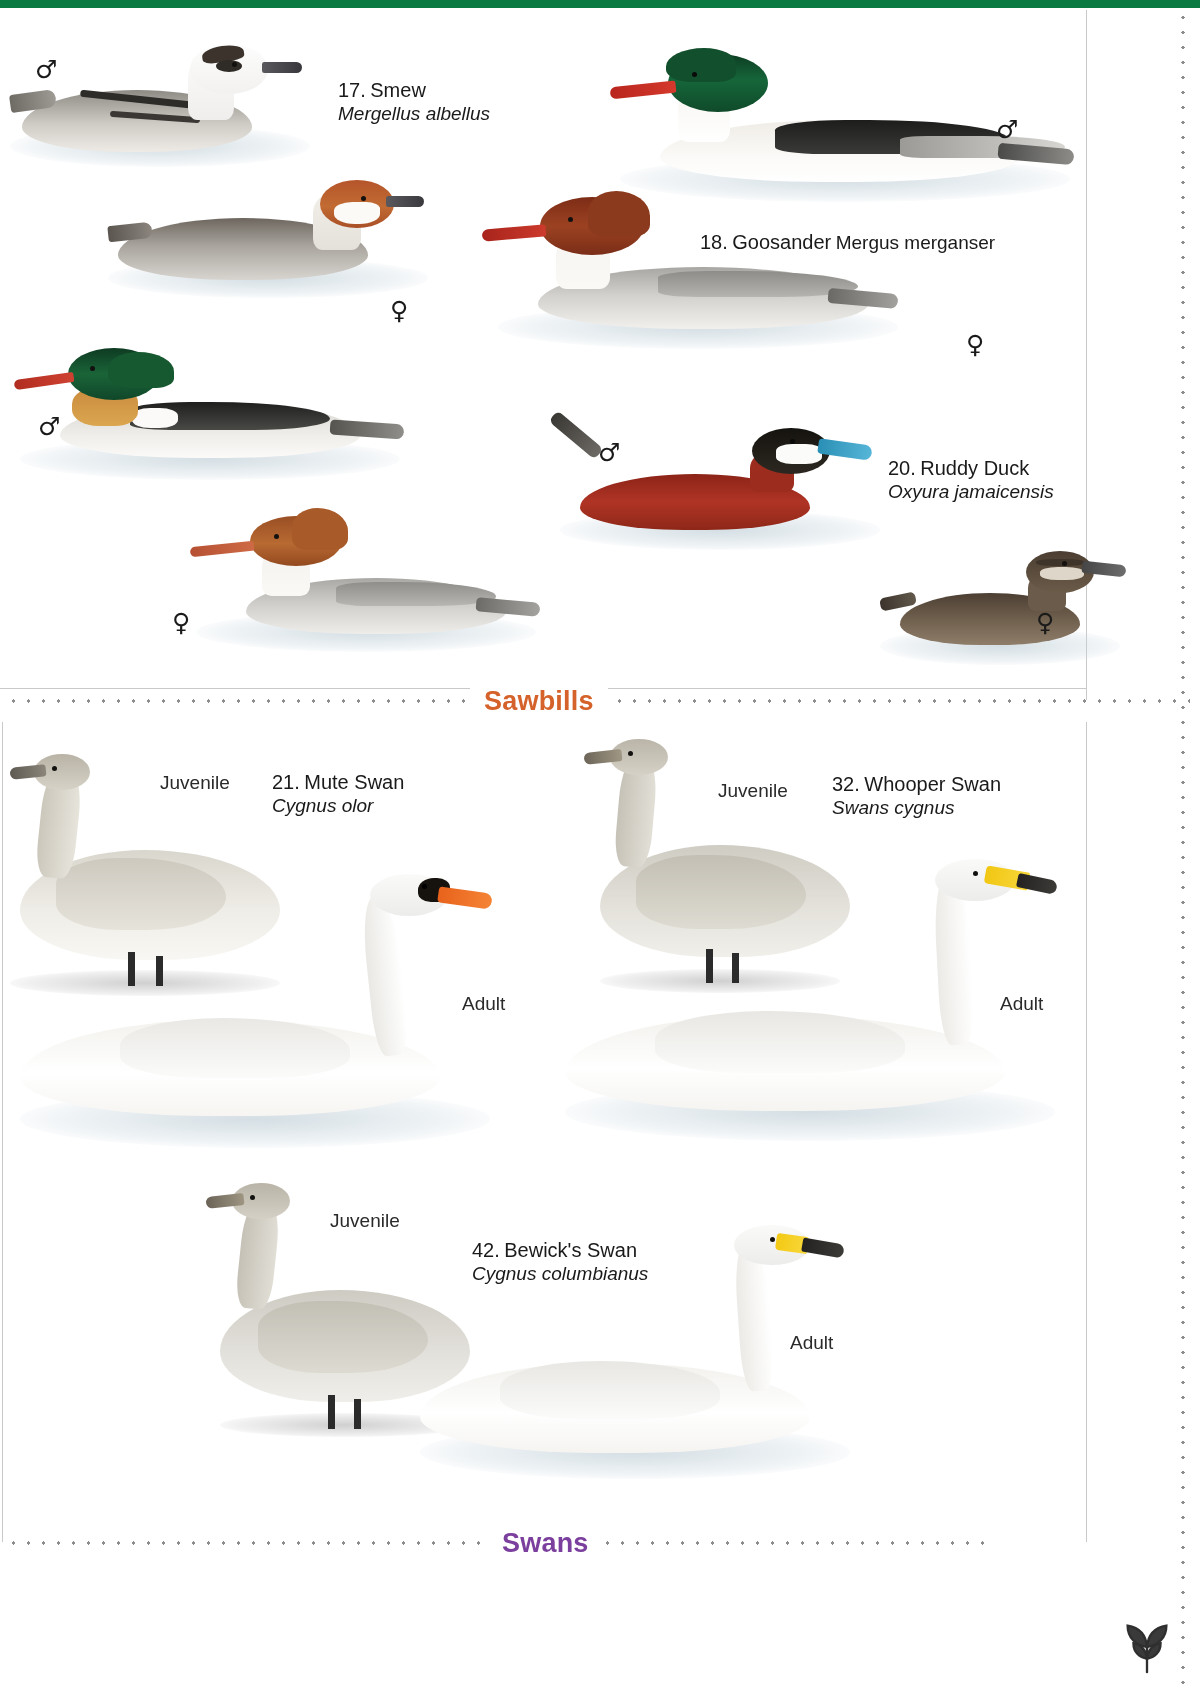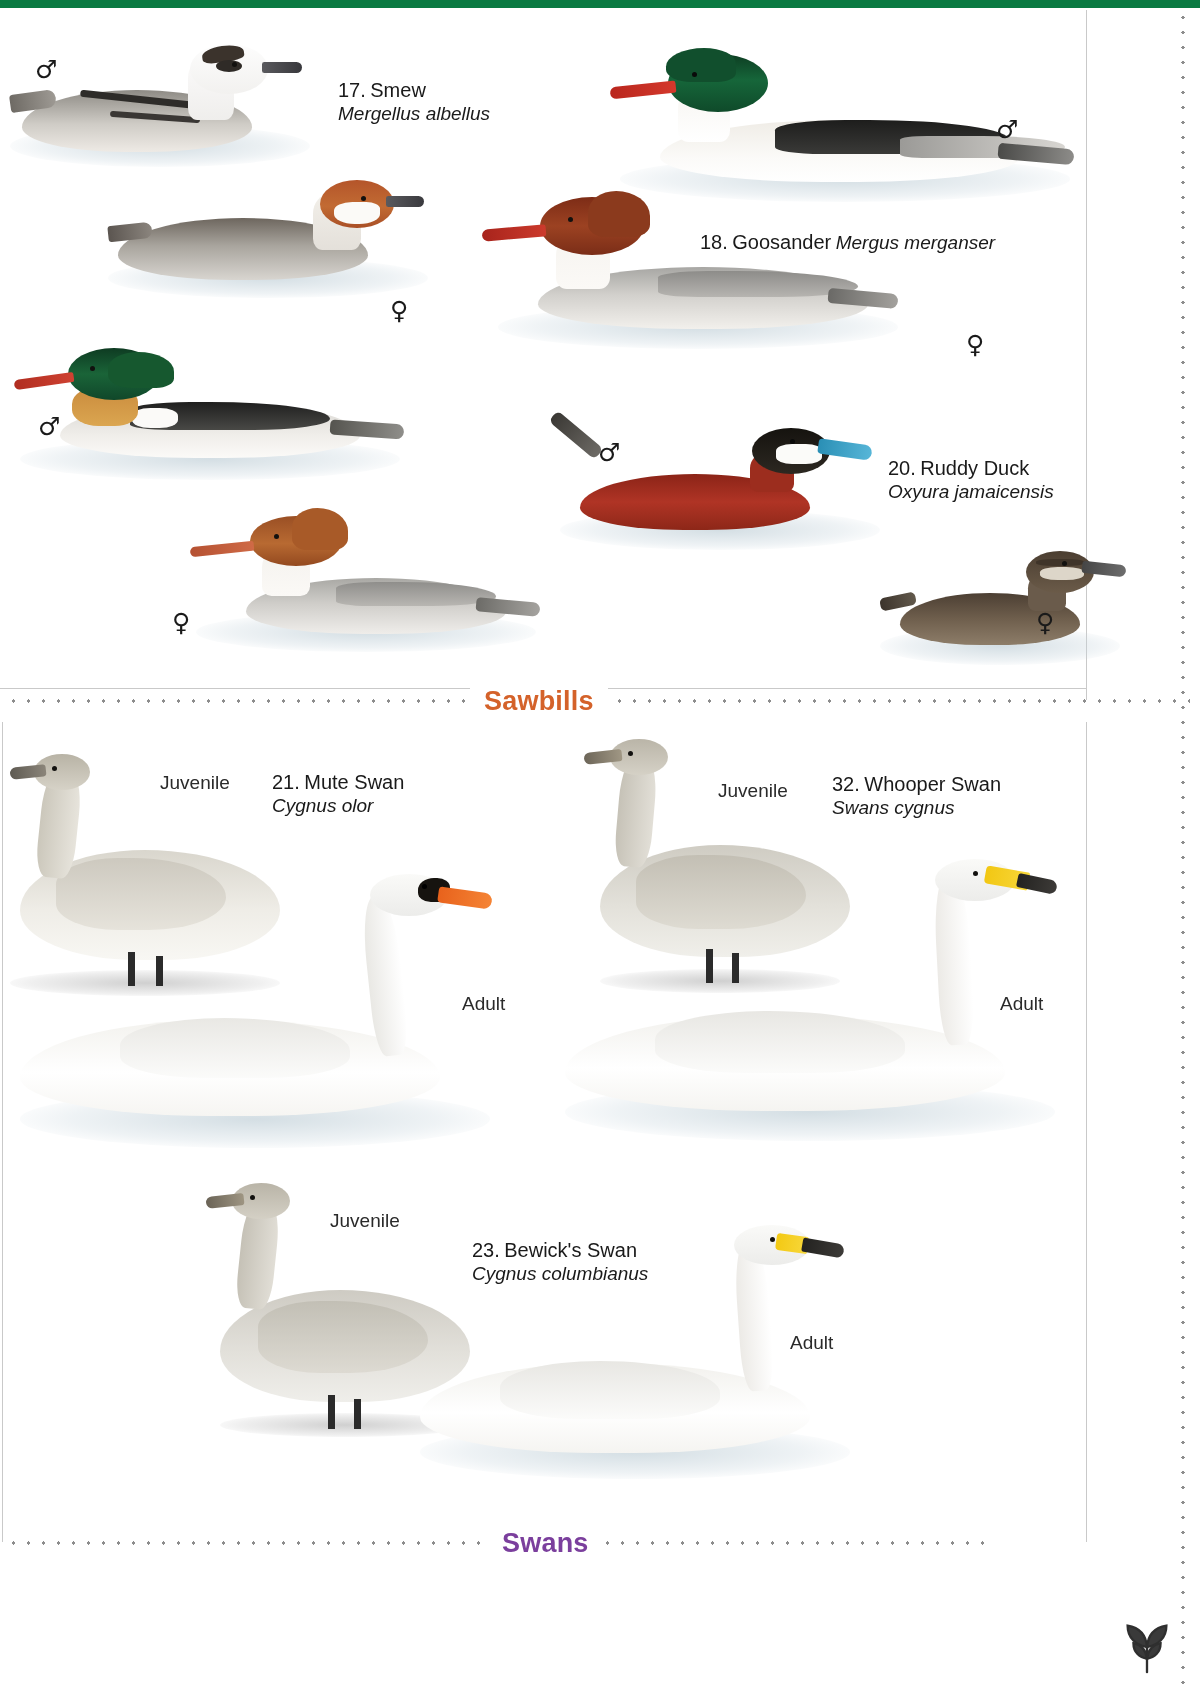--- a/index.html
+++ b/index.html
@@ -47,21 +47,21 @@
   
   .panel-line{
     position:absolute;background:#c9c9c9;
   }
 
   
   .caption{position:absolute;line-height:1.22;}
   .caption .num{font-size:20px;color:#1a1a1a;}
   .caption .com{font-size:20px;color:#1a1a1a;}
   .caption .sci{font-size:19px;color:#1a1a1a;font-style:italic;}
-  .caption .inline-sci{font-size:19px;font-style:italic;color:#1a1a1a;}
+  .caption .inline-sci{font-size:19px;color:#1a1a1a;}
 
   .tag{position:absolute;font-size:19px;color:#2a2a2a;}
   .sym{position:absolute;font-size:25px;color:#1a1a1a;font-family:"DejaVu Sans",sans-serif;}
 
   
   .bird{position:absolute;}
   .water{
     position:absolute;
     background:radial-gradient(ellipse at 50% 50%, rgba(176,195,205,0.55) 0%, rgba(200,214,222,0.30) 55%, rgba(255,255,255,0) 78%);
     border-radius:50%;
@@ -317,21 +317,21 @@
     <div class="head" style="left:314px;top:10px;width:76px;height:40px;background:linear-gradient(180deg,#fafaf8,#ececea);"></div>
     <div class="eye" style="left:350px;top:22px;"></div>
     <div style="position:absolute;left:356px;top:20px;width:32px;height:17px;background:linear-gradient(90deg,#f3c913,#f8d83c);border-radius:4px 2px 2px 4px;transform:rotate(8deg);"></div>
     <div class="bill" style="left:382px;top:26px;width:42px;height:14px;background:linear-gradient(90deg,#232220,#3d3b38);border-radius:3px 8px 8px 3px;transform:rotate(10deg);"></div>
   </div>
 
   <div class="tag" style="left:330px;top:1210px;">Juvenile</div>
   <div class="tag" style="left:790px;top:1332px;">Adult</div>
   <div class="caption" style="left:472px;top:1238px;">
     <div>
-      <span class="num">23.</span>
+      <span class="num">42.</span>
       <span class="com">Bewick's Swan</span>
     </div>
     <div class="sci">Cygnus columbianus</div>
   </div>
 
   <div class="dots-row" style="left:6px;top:1540px;width:480px;"></div>
   <div class="dots-row" style="left:600px;top:1540px;width:390px;"></div>
   <div class="section-label label-swans" style="left:488px;top:1528px;">Swans</div>
 
   <div class="logo">

